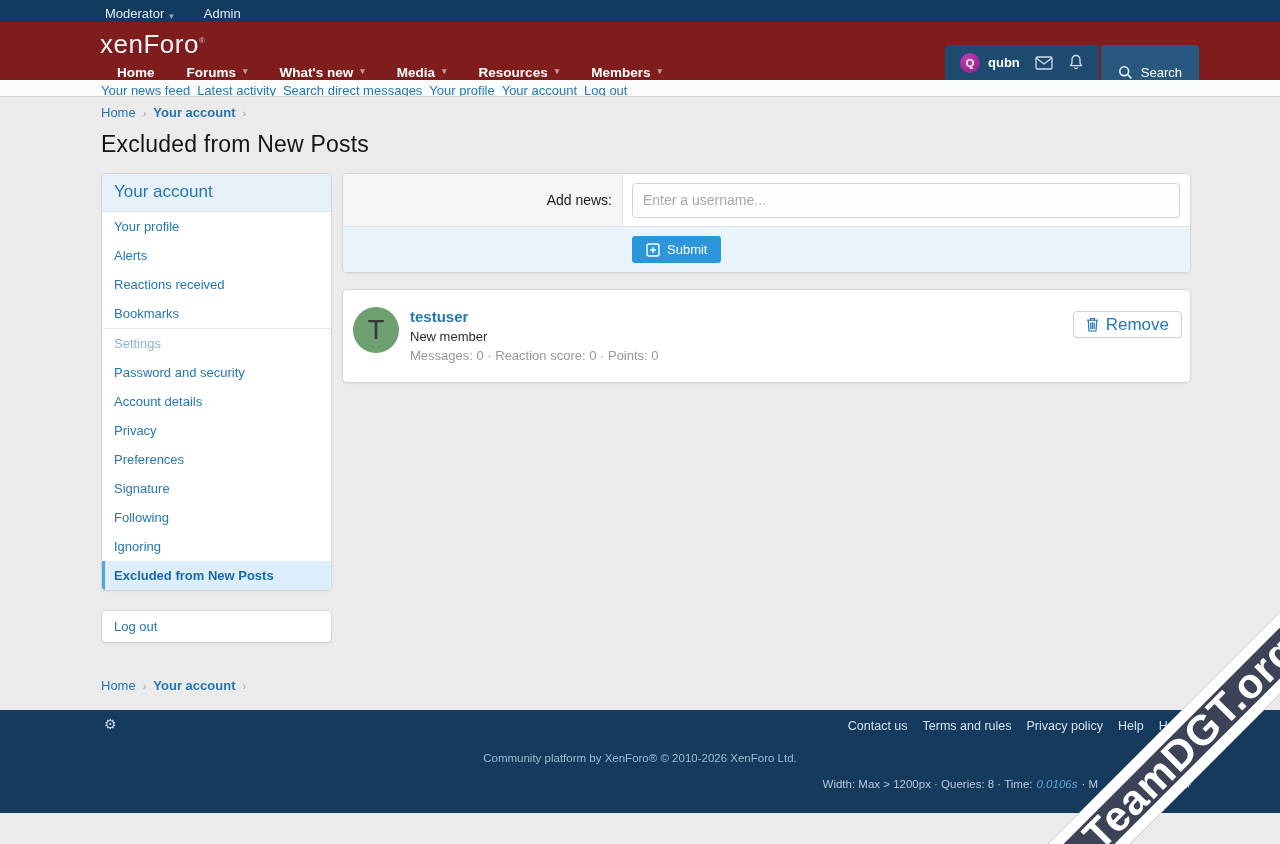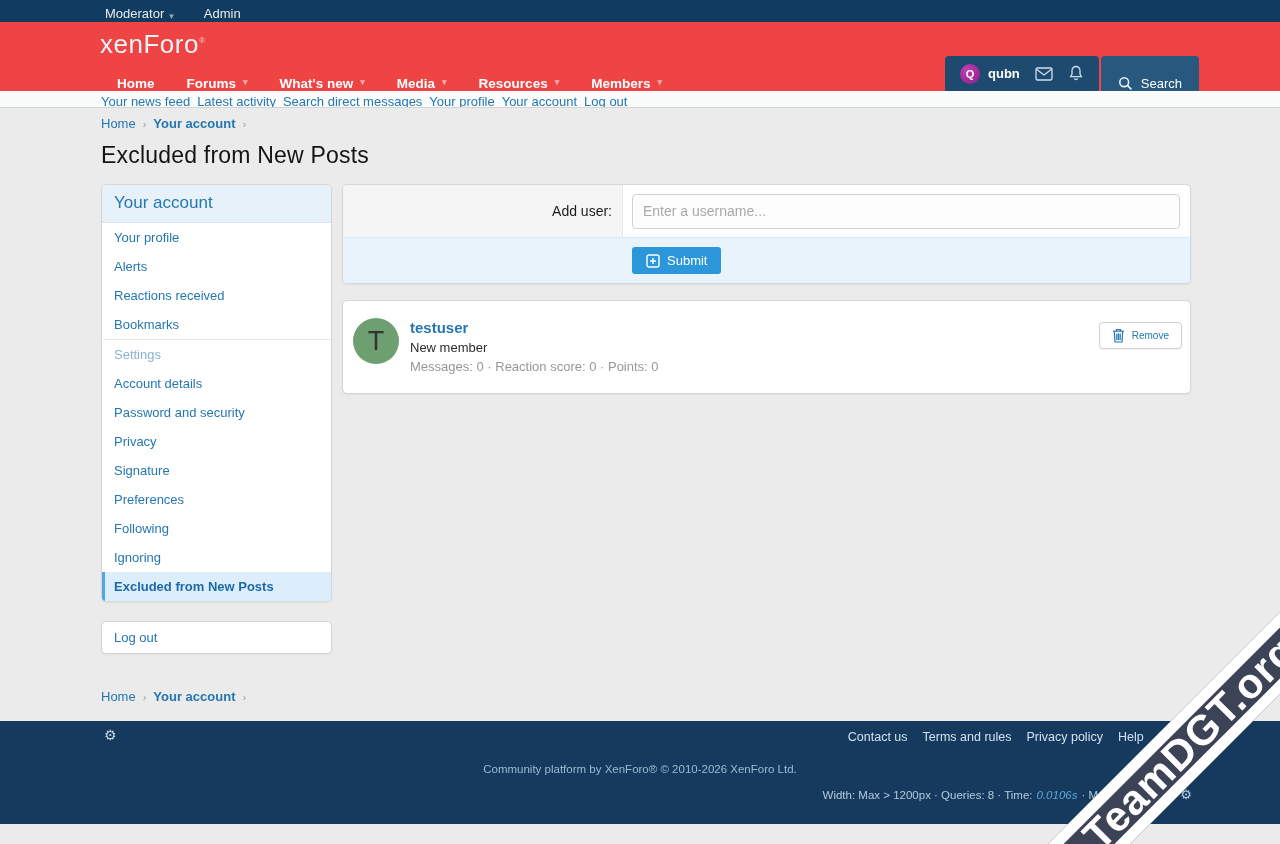--- a/index.html
+++ b/index.html
@@ -13,21 +13,21 @@
   
   .topbar {
     height:22px; background:#113c60;
     display:flex; align-items:flex-end;
     padding:0 0 1px 105px; gap:30px;
     font-size:13px; color:#e4ecf3;
   }
   .topbar a { color:#e4ecf3; text-decoration:none; display:inline-flex; align-items:flex-end; gap:5px; }
   .caret { font-size:9px; color:rgba(255,255,255,.55); line-height:1; }
   
-  .header { height:69px; background:#ef4444; position:relative; }
+  .header { height:58px; background:#7f1d1d; position:relative; }
   .logo { position:absolute; left:100px; top:7px; font-size:26px; color:#eef3f7; letter-spacing:.5px; }
   .logo .xen { font-weight:400; }
   .logo .foro { font-weight:400; }
   .logo sup { font-size:8px; opacity:.75; }
   .nav {
     position:absolute; left:101px; bottom:0; height:17px; overflow:hidden;
     display:flex; line-height:20px; font-size:13.5px; font-weight:bold; color:#fff;
   }
   .nav .nav-item { padding:0 16px; display:inline-flex; gap:7px; align-items:flex-start; cursor:pointer; white-space:nowrap; }
   .nav .caret { margin-top:4px; }
@@ -120,21 +120,21 @@
     display:flex; align-items:center; justify-content:center;
   }
   .card-info { margin-left:11px; padding-top:1px; }
   .card-username { font-size:15px; font-weight:bold; color:#2577b1; cursor:pointer; }
   .card-role { font-size:13px; color:#2b2b2b; margin-top:4px; }
   .card-stats { font-size:13px; color:#979797; margin-top:4px; }
   .remove-btn {
     position:absolute; right:8px; top:21px;
     display:inline-flex; align-items:center; gap:7px;
     background:#fff; border:1px solid #d0d0d0; border-radius:4px;
-    color:#2577b1; font-size:10px; padding:0 12px; height:27px; cursor:pointer;
+    color:#2577b1; font-size:17px; padding:0 12px; height:27px; cursor:pointer;
     box-shadow:0 1px 1px rgba(0,0,0,.05);
     font-family:"Liberation Sans", sans-serif;
   }
   .breadcrumb.bottom { margin-top:35px; margin-bottom:0; }
   
   .footer { margin-top:17px; height:103px; background:#153a5d; position:relative; color:#cfe2f0; }
   .footer-gear { position:absolute; left:104px; top:6px; font-size:14px; color:#c6d9e8; cursor:pointer; }
   .footer-links { position:absolute; right:88px; top:9px; display:flex; gap:15px; font-size:12.5px; }
   .footer-links span { cursor:pointer; white-space:nowrap; }
   .footer-copy { position:absolute; top:42px; left:0; width:100%; text-align:center; font-size:11.5px; color:#9cbbd2; }
@@ -254,38 +254,38 @@
   <div class="layout">
 
     <div class="sidebar">
       <div class="side-block">
         <div class="side-header">Your account</div>
         <a class="side-item">Your profile</a>
         <a class="side-item">Alerts</a>
         <a class="side-item">Reactions received</a>
         <a class="side-item">Bookmarks</a>
         <div class="side-item side-sub side-sep">Settings</div>
+        <a class="side-item">Password and security</a>
         <a class="side-item">Account details</a>
-        <a class="side-item">Password and security</a>
         <a class="side-item">Privacy</a>
+        <a class="side-item">Preferences</a>
         <a class="side-item">Signature</a>
-        <a class="side-item">Preferences</a>
         <a class="side-item">Following</a>
         <a class="side-item">Ignoring</a>
         <a class="side-item active">Excluded from New Posts</a>
       </div>
       <div class="side-block logout-block">
         <a class="side-item">Log out</a>
       </div>
     </div>
 
     <div class="main">
       <div class="form-block">
         <div class="form-row">
-          <div class="label-cell">Add user:</div>
+          <div class="label-cell">Add news:</div>
           <div class="input-cell">
             <input type="text" placeholder="Enter a username..." style="">
           </div>
         </div>
         <div class="submit-row">
           <button class="submit-btn">
             <span style="display:flex;">
               <svg width="14" height="14" viewBox="0 0 14 14" fill="none" stroke="#fff" stroke-width="1.4">
                 <rect x="1" y="1" width="12" height="12" rx="2"></rect>
                   <path d="M7 4 V10 M4 7 H10"></path>

